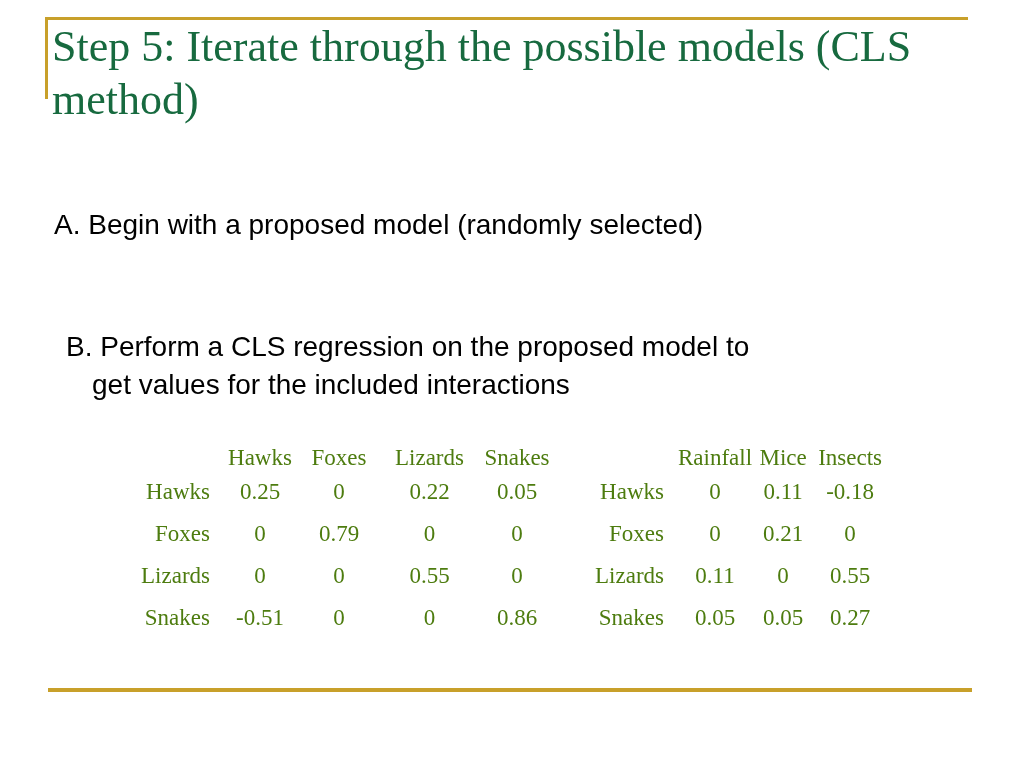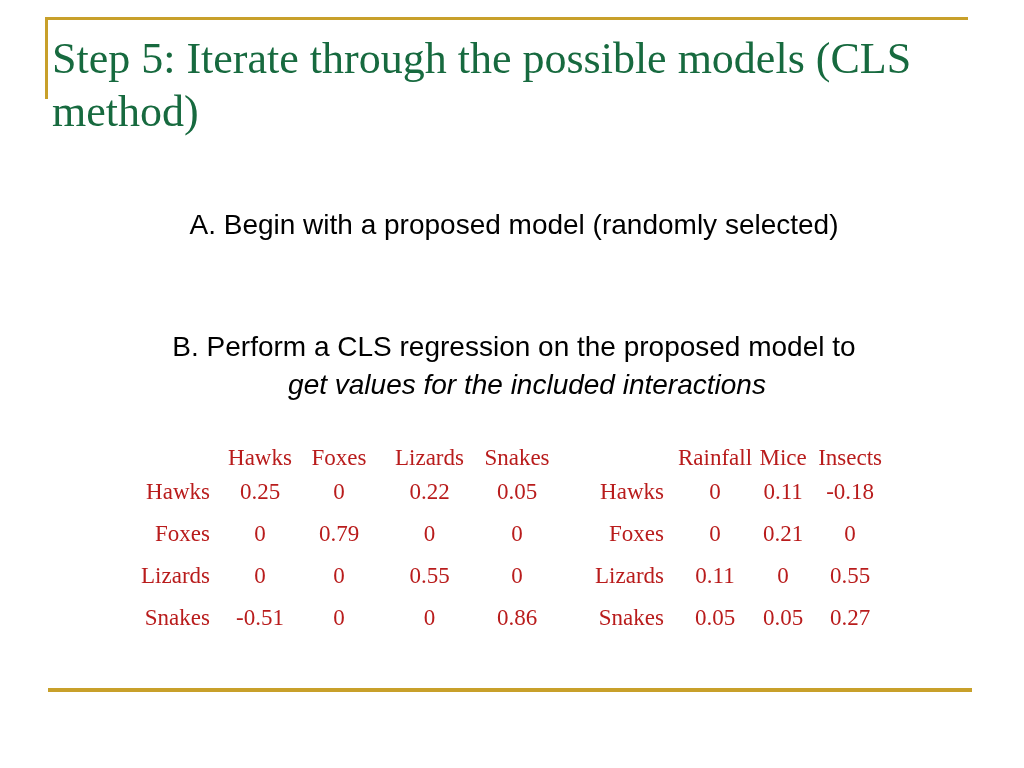--- a/index.html
+++ b/index.html
@@ -40,64 +40,63 @@
     top: 688px;
     width: 924px;
     height: 4px;
     background: #C8A02A;
   }
 
   
   .title {
     position: absolute;
     left: 52px;
-    top: 32px;
+    top: 20px;
     width: 930px;
     color: #176A3F;
     font-family: "Liberation Serif", serif;
     font-size: 44px;
     line-height: 53px;
     font-weight: normal;
     letter-spacing: 0px;
     white-space: pre-line;
   }
 
   
   .body-block {
     position: absolute;
     left: 54px;
     top: 206px;
     width: 920px;
-    text-align: center;
   }
   .para {
     font-family: "Liberation Sans", sans-serif;
     font-size: 28px;
     line-height: 38px;
     color: #000000;
     white-space: pre-line;
   }
   .para.first { margin: 0 0 46px 0; }
   .para.second { margin: 12px; text-indent: 0; }
-  .para.second .cont { display: block; padding-left: 26px; font-style: italic; }
+  .para.second .cont { display: block; padding-left: 26px; }
 
   
   .matrices {
     position: absolute;
     left: 0;
     top: 440px;
     width: 1024px;
     height: 215px;
   }
   table.matrix {
     position: absolute;
     border-collapse: collapse;
     font-family: "Liberation Serif", serif;
     font-size: 23px;
-    color: #b91c1c;
+    color: #4d7c0f;
   }
   table.matrix th,
   table.matrix td {
     padding: 0;
     font-weight: normal;
     vertical-align: baseline;
   }
   table.matrix th.corner { }
   table.matrix th.colhead {
     text-align: center;

